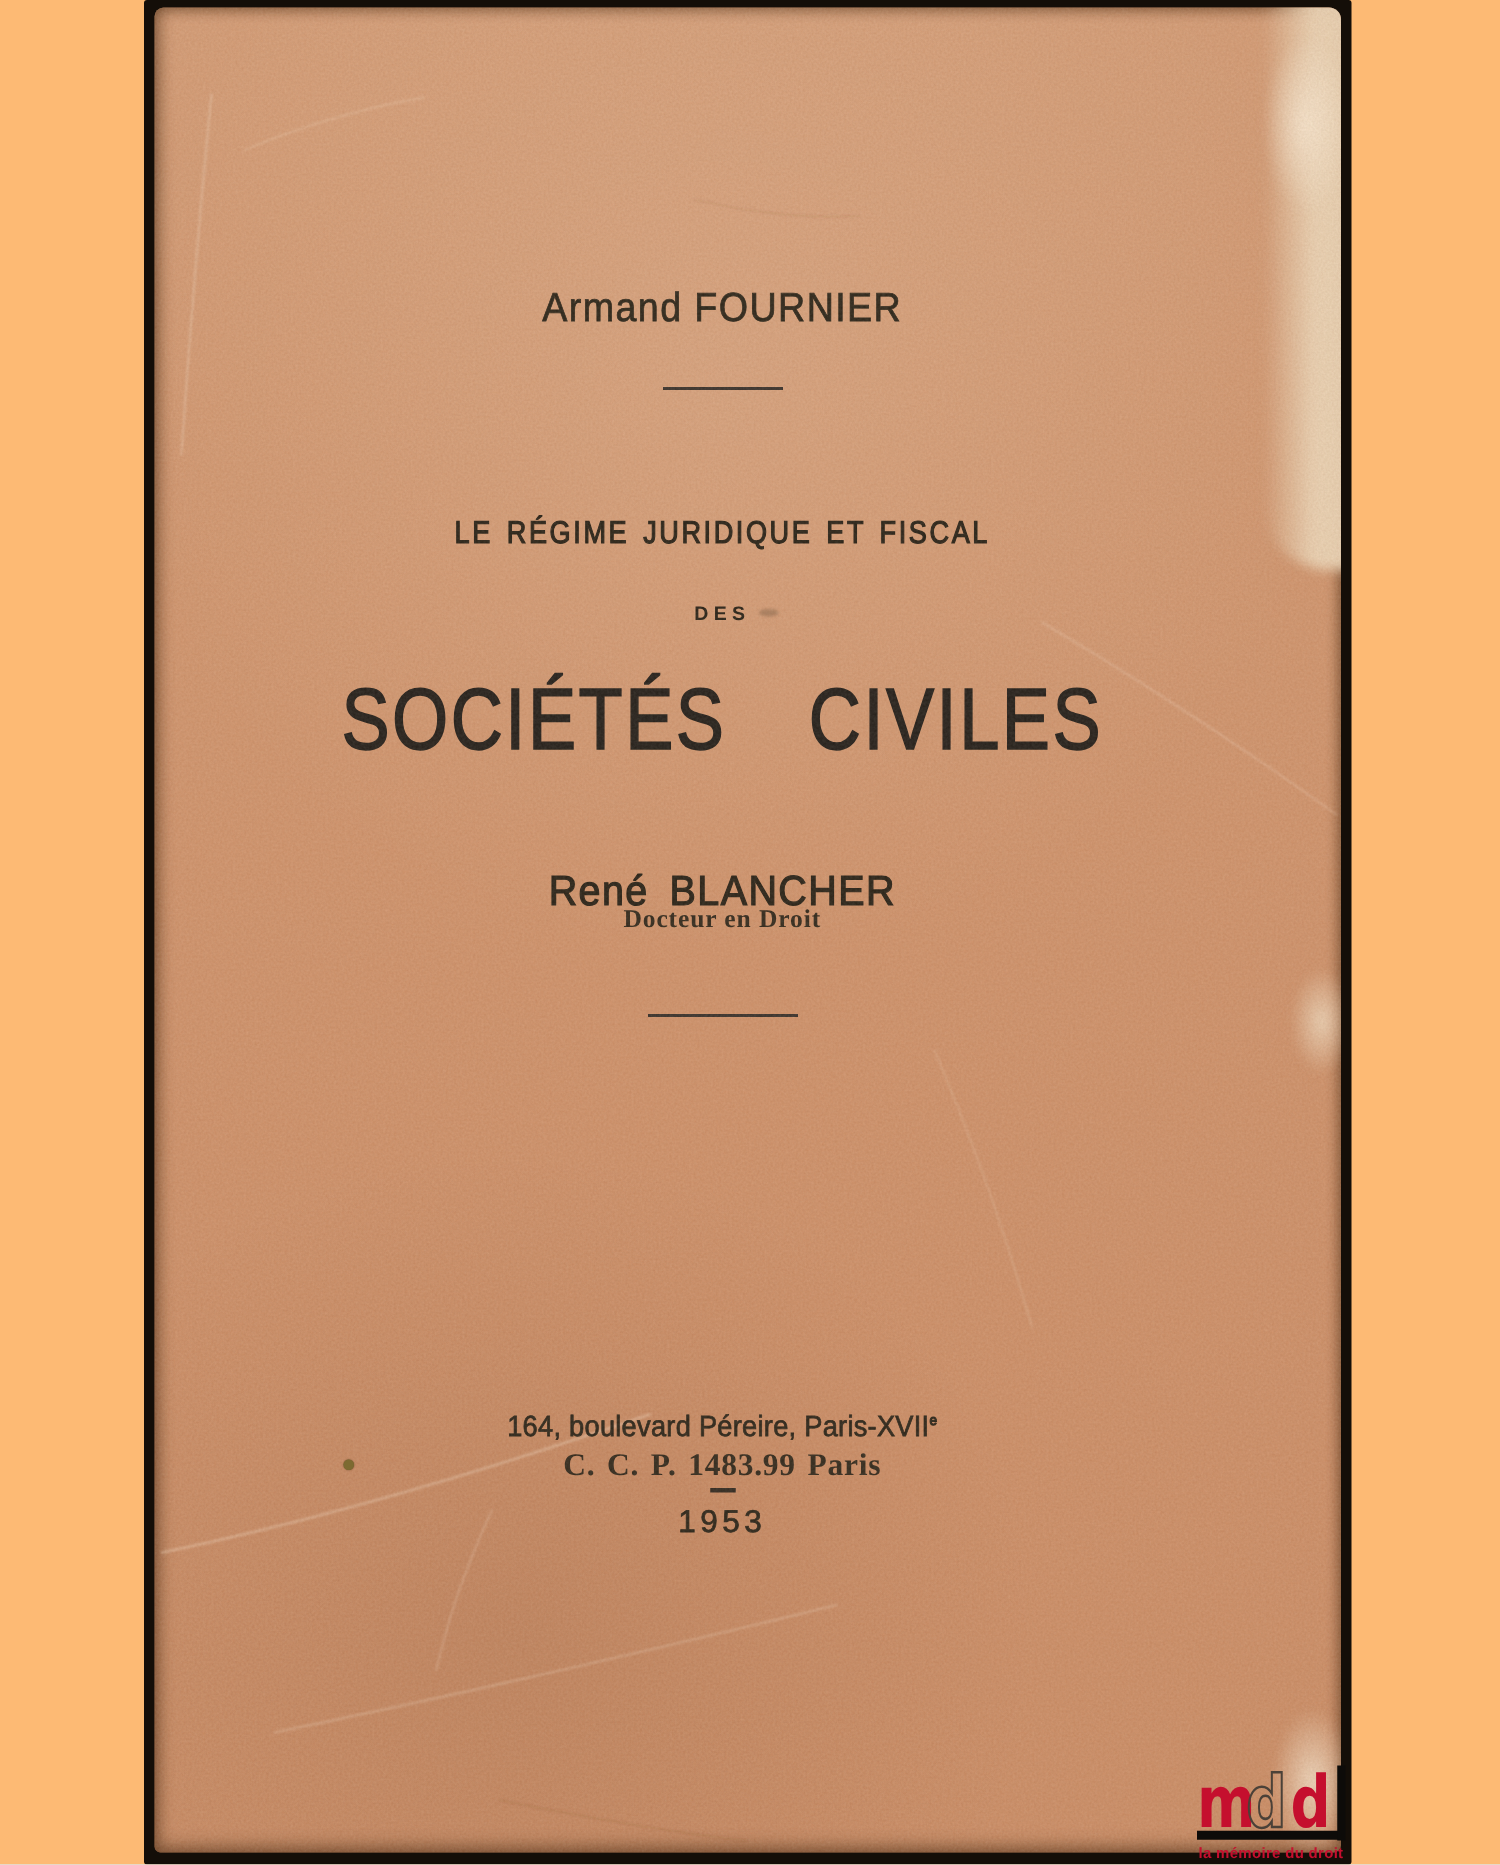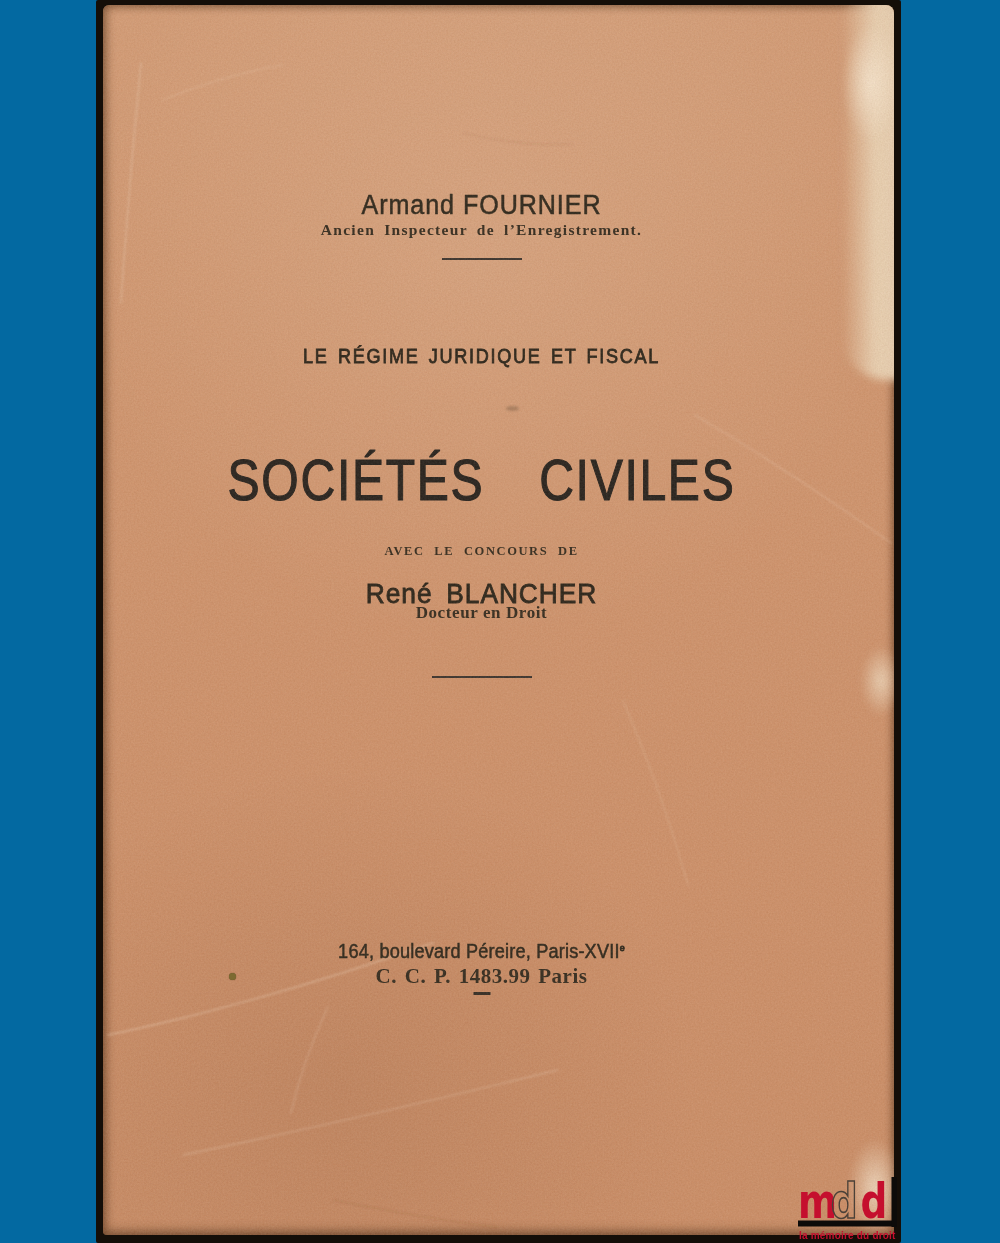--- a/index.html
+++ b/index.html
@@ -1,16 +1,16 @@
 <!DOCTYPE html>
 <html><head>
 <meta charset="utf-8">
 <style>
   html,body{margin:0;padding:0;background:#ffffff;}
-  .stage{position:relative;width:1000px;height:1243px;overflow:hidden;background:#0369a1;
+  .stage{position:relative;width:1000px;height:1243px;overflow:hidden;background:#fdba74;
          font-family:"Liberation Sans","DejaVu Sans",sans-serif;}
   
   .photo{position:absolute;left:96px;top:0;width:805px;height:1243px;background:#140e08;border-radius:2px;}
   
   .cover{position:absolute;left:7px;top:5px;width:791px;height:1230px;overflow:hidden;
          border-radius:6px 8px 5px 4px;
          background:linear-gradient(178deg,#d59d76 0%,#d2976f 25%,#d0936b 52%,#ce9068 78%,#cc8e66 100%);
          box-shadow:inset 5px 0 9px rgba(70,35,10,.28),
                     inset -3px 0 7px rgba(70,35,10,.22),
                     inset 0 4px 7px rgba(70,35,10,.22),
@@ -92,31 +92,31 @@
         </g>
       </svg>
 
       <div class="fade-strip"></div>
       <div class="fade-blob-top"></div>
       <div class="fade-blob-mid"></div>
       <div class="fade-blob-logo"></div>
 
       <div class="text-layer">
         <div class="line sans author-name">Armand FOURNIER</div>
-        <div class="line serif author-role">Ancien Inspecteur de l’Enregistrement.</div>
         <div class="rule rule-1"></div>
         <div class="line title-line1">LE RÉGIME JURIDIQUE ET FISCAL</div>
+        <div class="line title-line2">DES</div>
         <div class="line title-line3">SOCIÉTÉS CIVILES</div>
-        <div class="line serif concours">AVEC LE CONCOURS DE</div>
         <div class="line contrib-name">René BLANCHER</div>
         <div class="line serif contrib-role">Docteur en Droit</div>
         <div class="rule rule-2"></div>
         <div class="line sans address"><span>164, boulevard Péreire, Paris-XVII</span><sup>e</sup></div>
         <div class="line serif account">C. C. P. 1483.99 Paris</div>
         <div class="rule rule-3"></div>
+        <div class="line sans year">1953</div>
       </div>
 
       <svg class="grain" width="791" height="1230">
         <defs>
           <filter id="gdark" x="0" y="0" width="100%" height="100%">
             <feTurbulence type="fractalNoise" baseFrequency="0.7" numOctaves="2" seed="3" stitchTiles="stitch"></feTurbulence>
             <feColorMatrix type="matrix" values="0 0 0 0 0.30  0 0 0 0 0.17  0 0 0 0 0.09  0.45 0 0 0 0"></feColorMatrix>
           </filter>
           <filter id="glight" x="0" y="0" width="100%" height="100%">
             <feTurbulence type="fractalNoise" baseFrequency="0.55" numOctaves="2" seed="11" stitchTiles="stitch"></feTurbulence>

